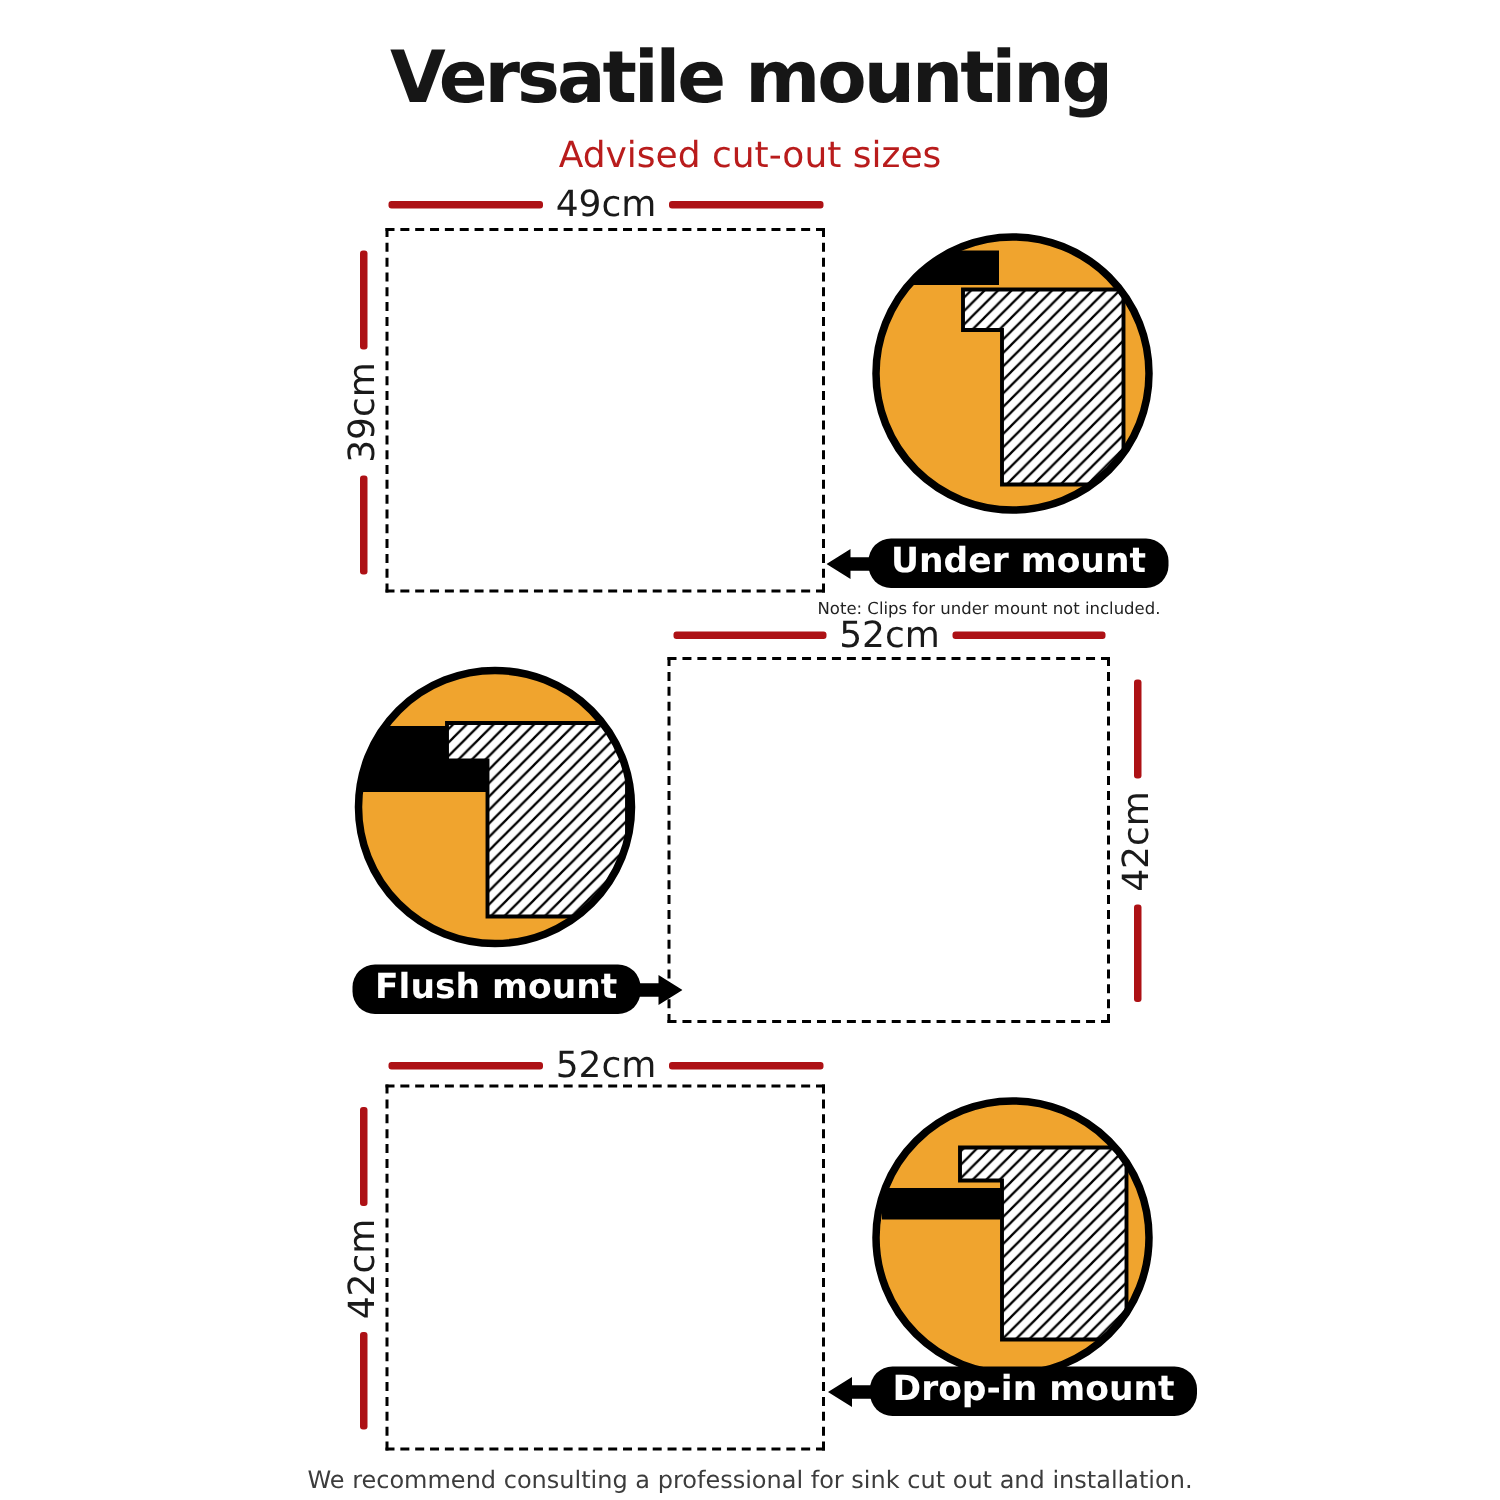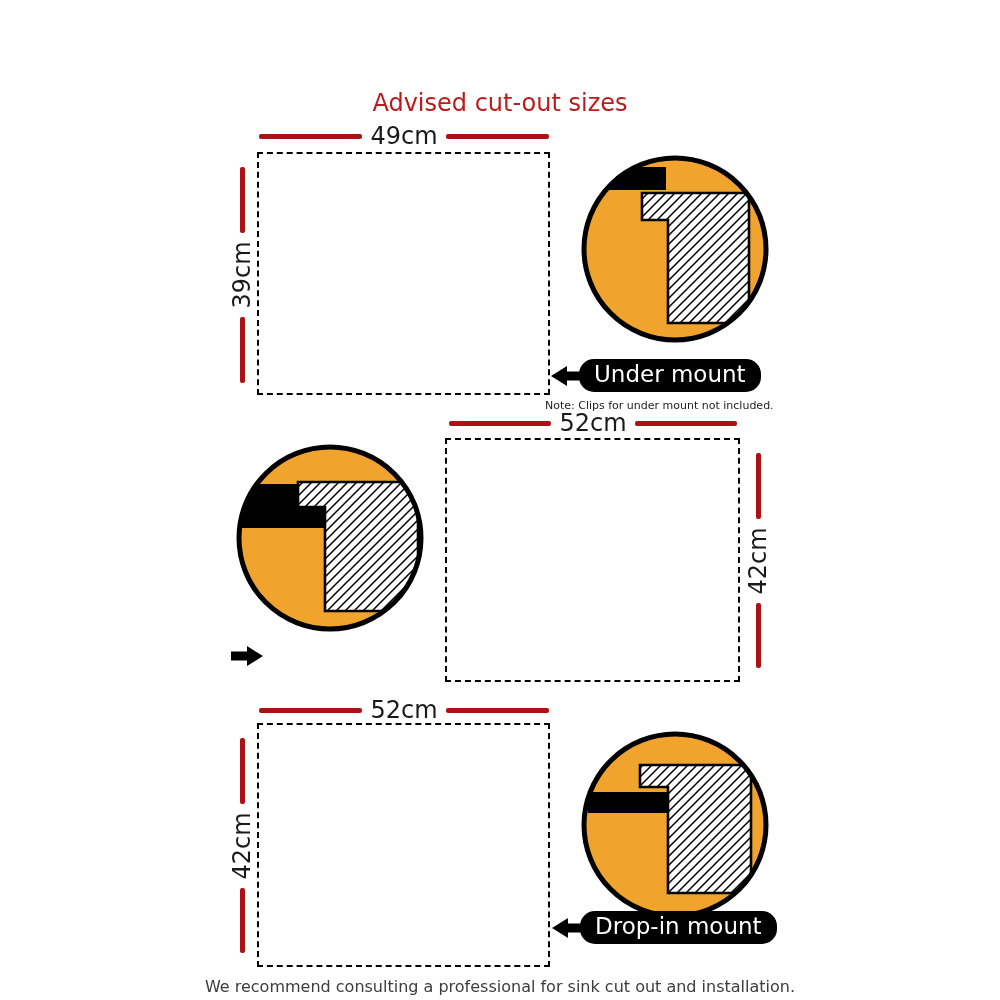--- a/index.html
+++ b/index.html
@@ -15,21 +15,21 @@
   .dim-v{position:absolute;width:26px;display:flex;flex-direction:column;align-items:center;}
   .rl-v{width:5px;flex:1;background:#ad1115;border-radius:2px;}
   .vlabel{height:84px;width:100%;display:flex;align-items:center;justify-content:center;}
   .vlabel span{transform:rotate(-90deg);white-space:nowrap;font-size:24px;color:#1a1a1a;}
   .cutout{position:absolute;box-sizing:border-box;border:2px dashed #000;background:#fff;}
   .diagram{position:absolute;}
   .mount-row{position:absolute;display:flex;align-items:center;}
   .arrow{flex:none;}
   .arrow.left{margin-right:-4px;}
   .arrow.right{margin-left:-4px;}
-  .pill{background:#000;color:#fff;font-weight:normal;font-size:23px;
+  .pill{background:#000;color:#fff;font-weight:bold;font-size:23px;
         padding:2px 15px 5px;border-radius:15px;white-space:nowrap;}
   .small-note{position:absolute;font-size:11px;color:#222;text-align:left;}
   .footer{position:absolute;left:0;top:977px;width:100%;text-align:center;
           font-size:16px;color:#3c3c3c;}
 </style>
 </head>
 <body>
 
 <div class="canvas">
 
@@ -38,20 +38,21 @@
       <pattern id="hatch" width="9" height="9" patternUnits="userSpaceOnUse">
         <rect width="9" height="9" fill="#ffffff"></rect>
         <path d="M-2.25,2.25 L2.25,-2.25 M0,9 L9,0 M6.75,11.25 L11.25,6.75" stroke="#000" stroke-width="1.5"></path>
       </pattern>
       <clipPath id="circleClip">
           <circle cx="100" cy="100" r="91"></circle>
         </clipPath>
     </defs>
   </svg>
 
+  <div class="title">Versatile mounting</div>
   <div class="subtitle">Advised cut-out sizes</div>
 
   <div class="dim-h" style="left:259px;top:123px;width:290px">
     <span class="rl-h"></span>
     <span class="dim-label">49cm</span>
     <span class="rl-h"></span>
   </div>
   <div class="dim-v" style="left:229px;top:167px;height:216px">
     <span class="rl-v"></span>
     <span class="vlabel">
@@ -95,20 +96,21 @@
   <svg class="diagram" style="left:230px;top:438px" width="200" height="200" viewBox="0 0 200 200">
     <circle cx="100" cy="100" r="91" fill="#f0a42e"></circle>
     <g clip-path="url(#circleClip)">
       <path d="M7,46 L68,46 L68,69 L95,69 L95,90 L7,90 Z" fill="#000"></path>
       <path d="M68,44 H188 V173 H95 V69 H68 Z" fill="url(#hatch)" stroke="#000" stroke-width="2.6"></path>
     </g>
     <circle cx="100" cy="100" r="91" fill="none" stroke="#000" stroke-width="5"></circle>
   </svg>
 
   <div class="mount-row" style="left:235px;top:643px">
+    <span class="pill">Flush mount</span>
     <svg class="arrow right" width="32" height="26" viewBox="0 0 32 26">
       <path d="M32,13 L16,3 V8.5 H0 V17.5 H16 V23 Z" fill="#000"></path>
     </svg>
   </div>
 
   <div class="dim-h" style="left:259px;top:697px;width:290px">
     <span class="rl-h"></span>
     <span class="dim-label">52cm</span>
     <span class="rl-h"></span>
   </div>

